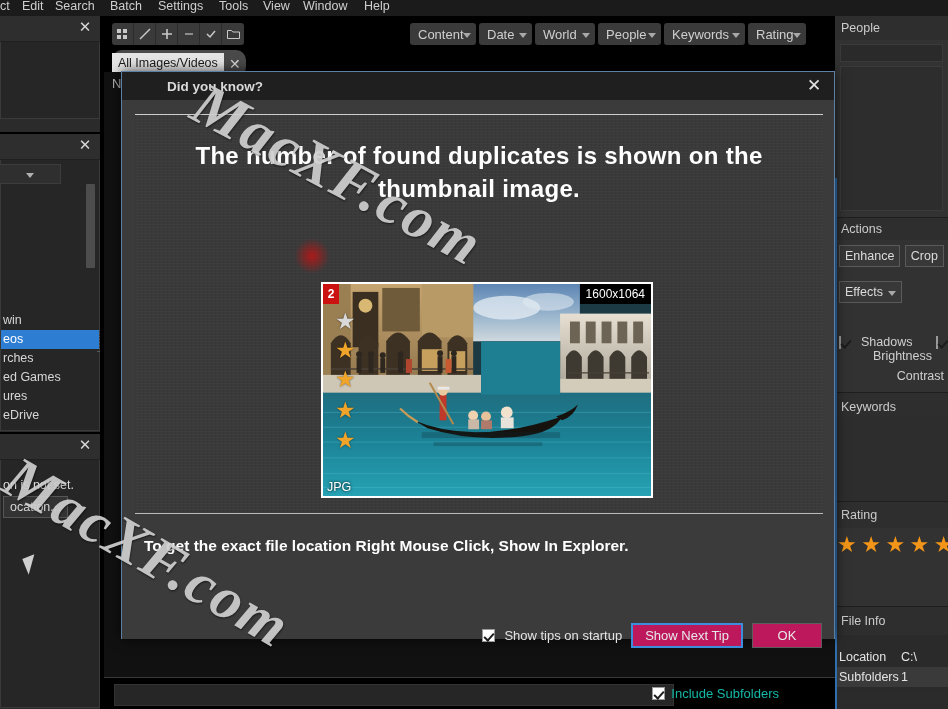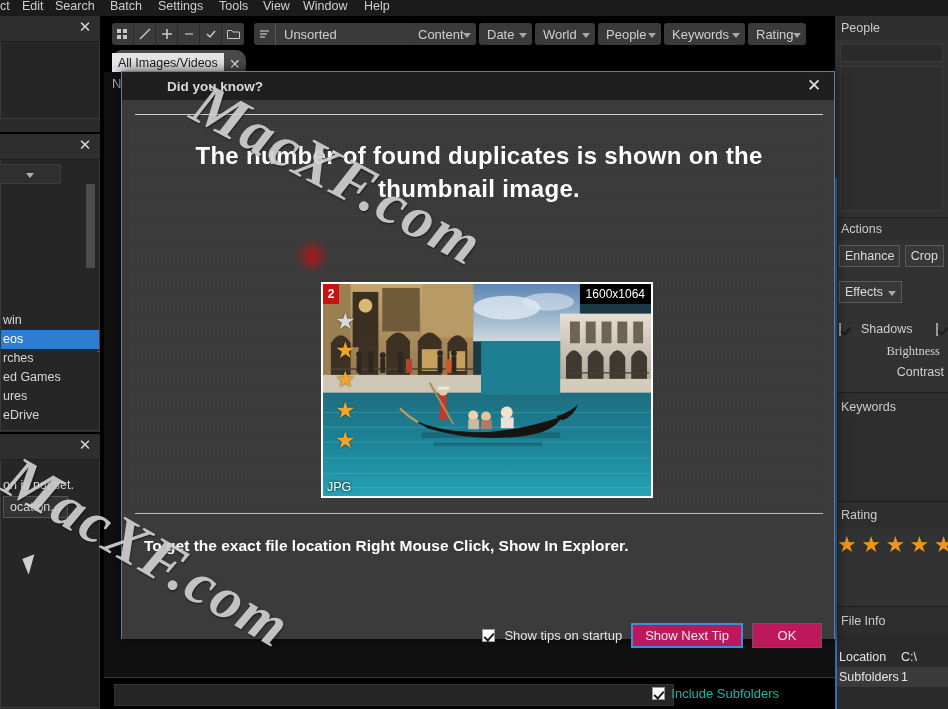--- a/index.html
+++ b/index.html
@@ -365,30 +365,20 @@
             <polyline points="2,6 5,9 10,3" fill="none" stroke="#c9c9c9" stroke-width="1.5"></polyline>
           </svg>
       </div>
       <div class="tbbtn">
         <svg width="13" height="11" viewBox="0 0 13 11">
             <path d="M0.5 9.5 V1.5 H4.5 L5.8 3 H12.5 V9.5 Z" fill="none" stroke="#c9c9c9" stroke-width="1"></path>
           </svg>
       </div>
     </div>
 
-    <div class="sortbox">
-      <div class="sicon">
-        <svg width="12" height="10" viewBox="0 0 12 10">
-            <line x1="1" y1="2" x2="10" y2="2" stroke="#c9c9c9" stroke-width="1.2"></line>
-            <line x1="1" y1="5" x2="8" y2="5" stroke="#c9c9c9" stroke-width="1.2"></line>
-            <line x1="1" y1="8" x2="6" y2="8" stroke="#c9c9c9" stroke-width="1.2"></line>
-          </svg>
-      </div>
-      <div class="slabel">Unsorted</div>
-    </div>
 
     <div class="filterbtn" style="left:306px;width:66px;">
       <span>Content</span>
       <span class="fcarat"></span>
     </div>
     <div class="filterbtn" style="left:375px;width:53px;">
       <span>Date</span>
       <span class="fcarat"></span>
     </div>
     <div class="filterbtn" style="left:431px;width:60px;">
@@ -446,27 +436,27 @@
         <span class="rbtn">Enhance</span>
         <span class="rbtn">Crop</span>
         
       </div>
       <div style="margin-top:14px;">
         <span class="rbtn drop">
           <span>Effects</span>
           <span class="dcarat"></span>
         </span>
       </div>
-      <div class="rcheck-row" style="margin-top:19px;gap:20px;">
+      <div class="rcheck-row" style="margin-top:32px;gap:20px;">
         <span class="cbx dark checked"></span>
         <span>Shadows</span>
         <span class="cbx dark checked" style="margin-left:4px;"></span>
         <span>Mi</span>
       </div>
-      <div class="rrow-lbl" style="margin-top:8px;padding-right:8px;font-family:Liberation Serif, serif;">Brightness</div>
+      <div class="rrow-lbl" style="padding-right:16px;">Brightness</div>
       <div class="rrow-lbl" style="margin-top:6px;padding-right:4px;">Contrast</div>
     </div>
     <div class="rdivider"></div>
 
     <div class="rsec-head" style="height:24px;line-height:28px;">
       <span>Keywords</span>
     </div>
     <div class="rsec-body" style="height:84px;background:#2d2d2d;"></div>
     <div class="rdivider"></div>
 

